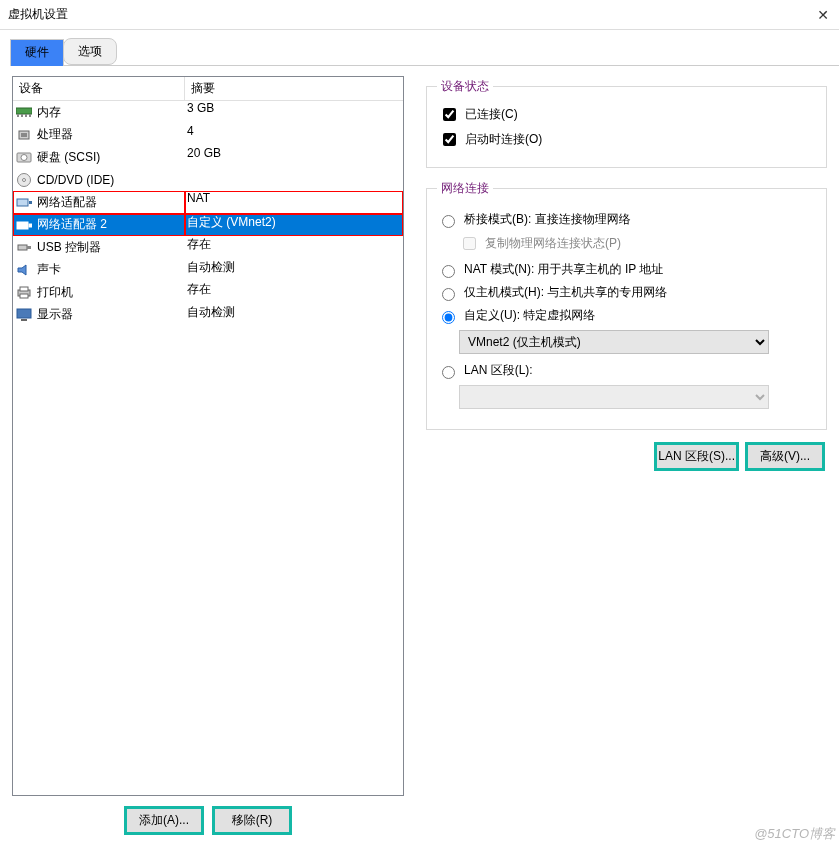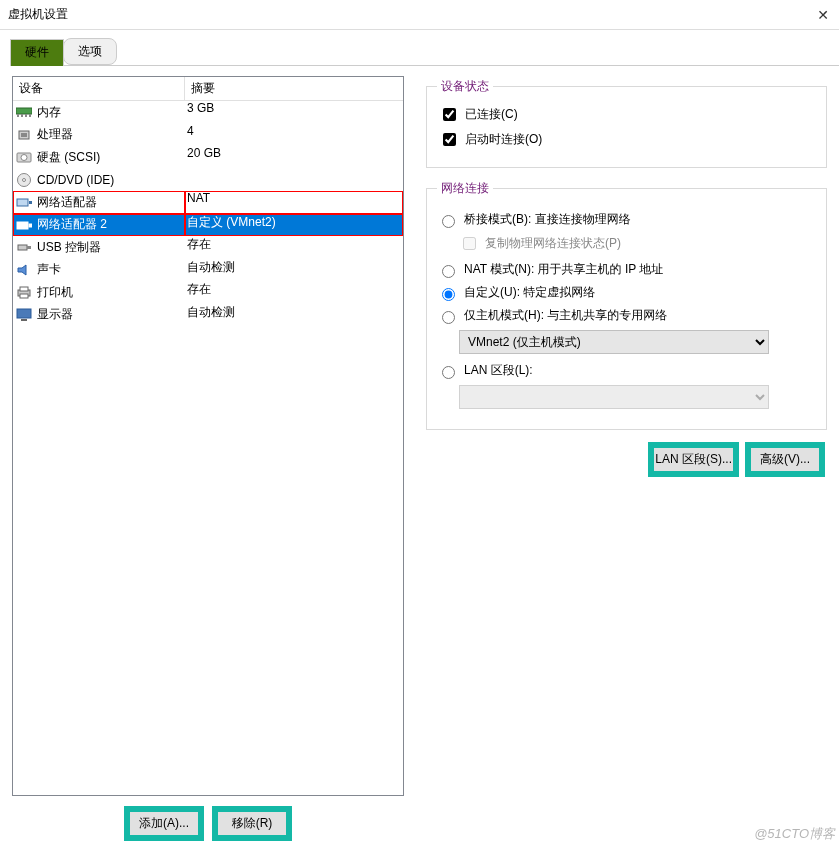--- a/index.html
+++ b/index.html
@@ -1,38 +1,38 @@
 <!DOCTYPE html>
 <html><head>
 <meta charset="utf-8">
 <style>
   * { box-sizing: border-box; font-family: "Microsoft YaHei", "Segoe UI", Tahoma, sans-serif; font-size: 12px; }
   body { margin:0; background:#fff; width:839px; height:855px; position:relative; }
   .titlebar { height:30px; border-bottom:1px solid #ddd; display:flex; align-items:center; padding:0 4px 0 8px; justify-content:space-between;}
   .titlebar .close { width:24px; text-align:center; font-size:14px; color:#333;}
   .tabs { margin:8px 0 0 10px; display:flex; border-bottom:1px solid #ccc; }
-  .tab { padding:4px 14px; border:1px solid #ccc; border-bottom:none; margin-right:-1px; background:#4d7c0f; position:relative; top:1px;}
+  .tab { padding:4px 14px; border:1px solid #ccc; border-bottom:none; margin-right:-1px; background:#3b82f6; position:relative; top:1px;}
   .tab.inactive { background:#f0f0f0; top:0; border-bottom:1px solid #ccc;border-radius:8px;}
   .content { display:flex; padding:10px 12px 0 12px; gap:22px; }
   .left-pane { width:392px; display:flex; flex-direction:column; }
   .dev-table { border:1px solid #828790; height:720px; display:flex; flex-direction:column;}
   .dt-header { display:flex; background:#fff; border-bottom:1px solid #e0e0e0; }
   .dt-header div { padding:3px 6px;font-family:Liberation Mono, monospace; }
   .col-dev { width:172px; border-right:1px solid #e0e0e0;}
   .col-sum { flex:1;}
   .dt-body { flex:1; overflow:hidden;}
   .row { display:flex; height:22.5px; white-space:nowrap;}
   .row .c1 { width:172px; display:flex; align-items:center; padding-left:2px; overflow:hidden;}
   .row .c2 { flex:1; padding-left:2px; overflow:hidden; text-overflow:ellipsis;}
   .row.selected { background:#0078d7; color:#fff;}
   .row.selected .icon svg * { fill:#fff; stroke:#fff;}
   .row.highlight-red .c1, .row.highlight-red .c2 { outline:1px solid red; outline-offset:-1px;}
   .icon { width:18px; height:16px; display:inline-flex; align-items:center; justify-content:center; margin-right:4px;}
   .buttons-left { display:flex; justify-content:center; gap:8px; margin:10px 0;}
-  button.std { border:6px solid #14b8a6; background:#e1e1e1; padding:3px 1px; min-width:80px; cursor:default;}
+  button.std { border:3px solid #14b8a6; background:#e1e1e1; padding:3px 1px; min-width:80px; cursor:default;}
   button.std:disabled, button.std.disabled { color:#a0a0a0;}
   .right-pane { flex:1; padding-top:2px;}
   fieldset { border:1px solid #d9d9d9; margin:0 0 12px 0; padding:8px 10px 12px 10px;}
   legend { padding:0 4px; color:#701a75;}
   label.cb { display:flex; align-items:center; gap:6px; margin:2px 0 6px 2px;}
   input[type=checkbox]{ width:13px; height:13px; accent-color:#000;}
   .radio-row { display:flex; align-items:center; gap:6px; margin:6px 0;}
   input[type=radio]{ width:13px; height:13px;}
   .indent { margin-left:22px; margin-top:3px; margin-bottom:8px;}
   .indent.cb label { color:#888;}
@@ -220,27 +220,27 @@
           <span>复制物理网络连接状态(P)</span>
         </label>
       </div>
 
       <div class="radio-row">
         <input type="radio" name="nc" style="">
         <span>NAT 模式(N): 用于共享主机的 IP 地址</span>
       </div>
 
       <div class="radio-row">
+        <input type="radio" name="nc" style="">
+        <span>仅主机模式(H): 与主机共享的专用网络</span>
+      </div>
+
+      <div class="radio-row">
         <input type="radio" name="nc" checked="" style="">
         <span>自定义(U): 特定虚拟网络</span>
-      </div>
-
-      <div class="radio-row">
-        <input type="radio" name="nc" style="">
-        <span>仅主机模式(H): 与主机共享的专用网络</span>
       </div>
       <div class="indent">
         <select class="combo">
           <option>VMnet2 (仅主机模式)</option>
         </select>
       </div>
 
       <div class="radio-row">
         <input type="radio" name="nc" style="">
         <span>LAN 区段(L):</span>

